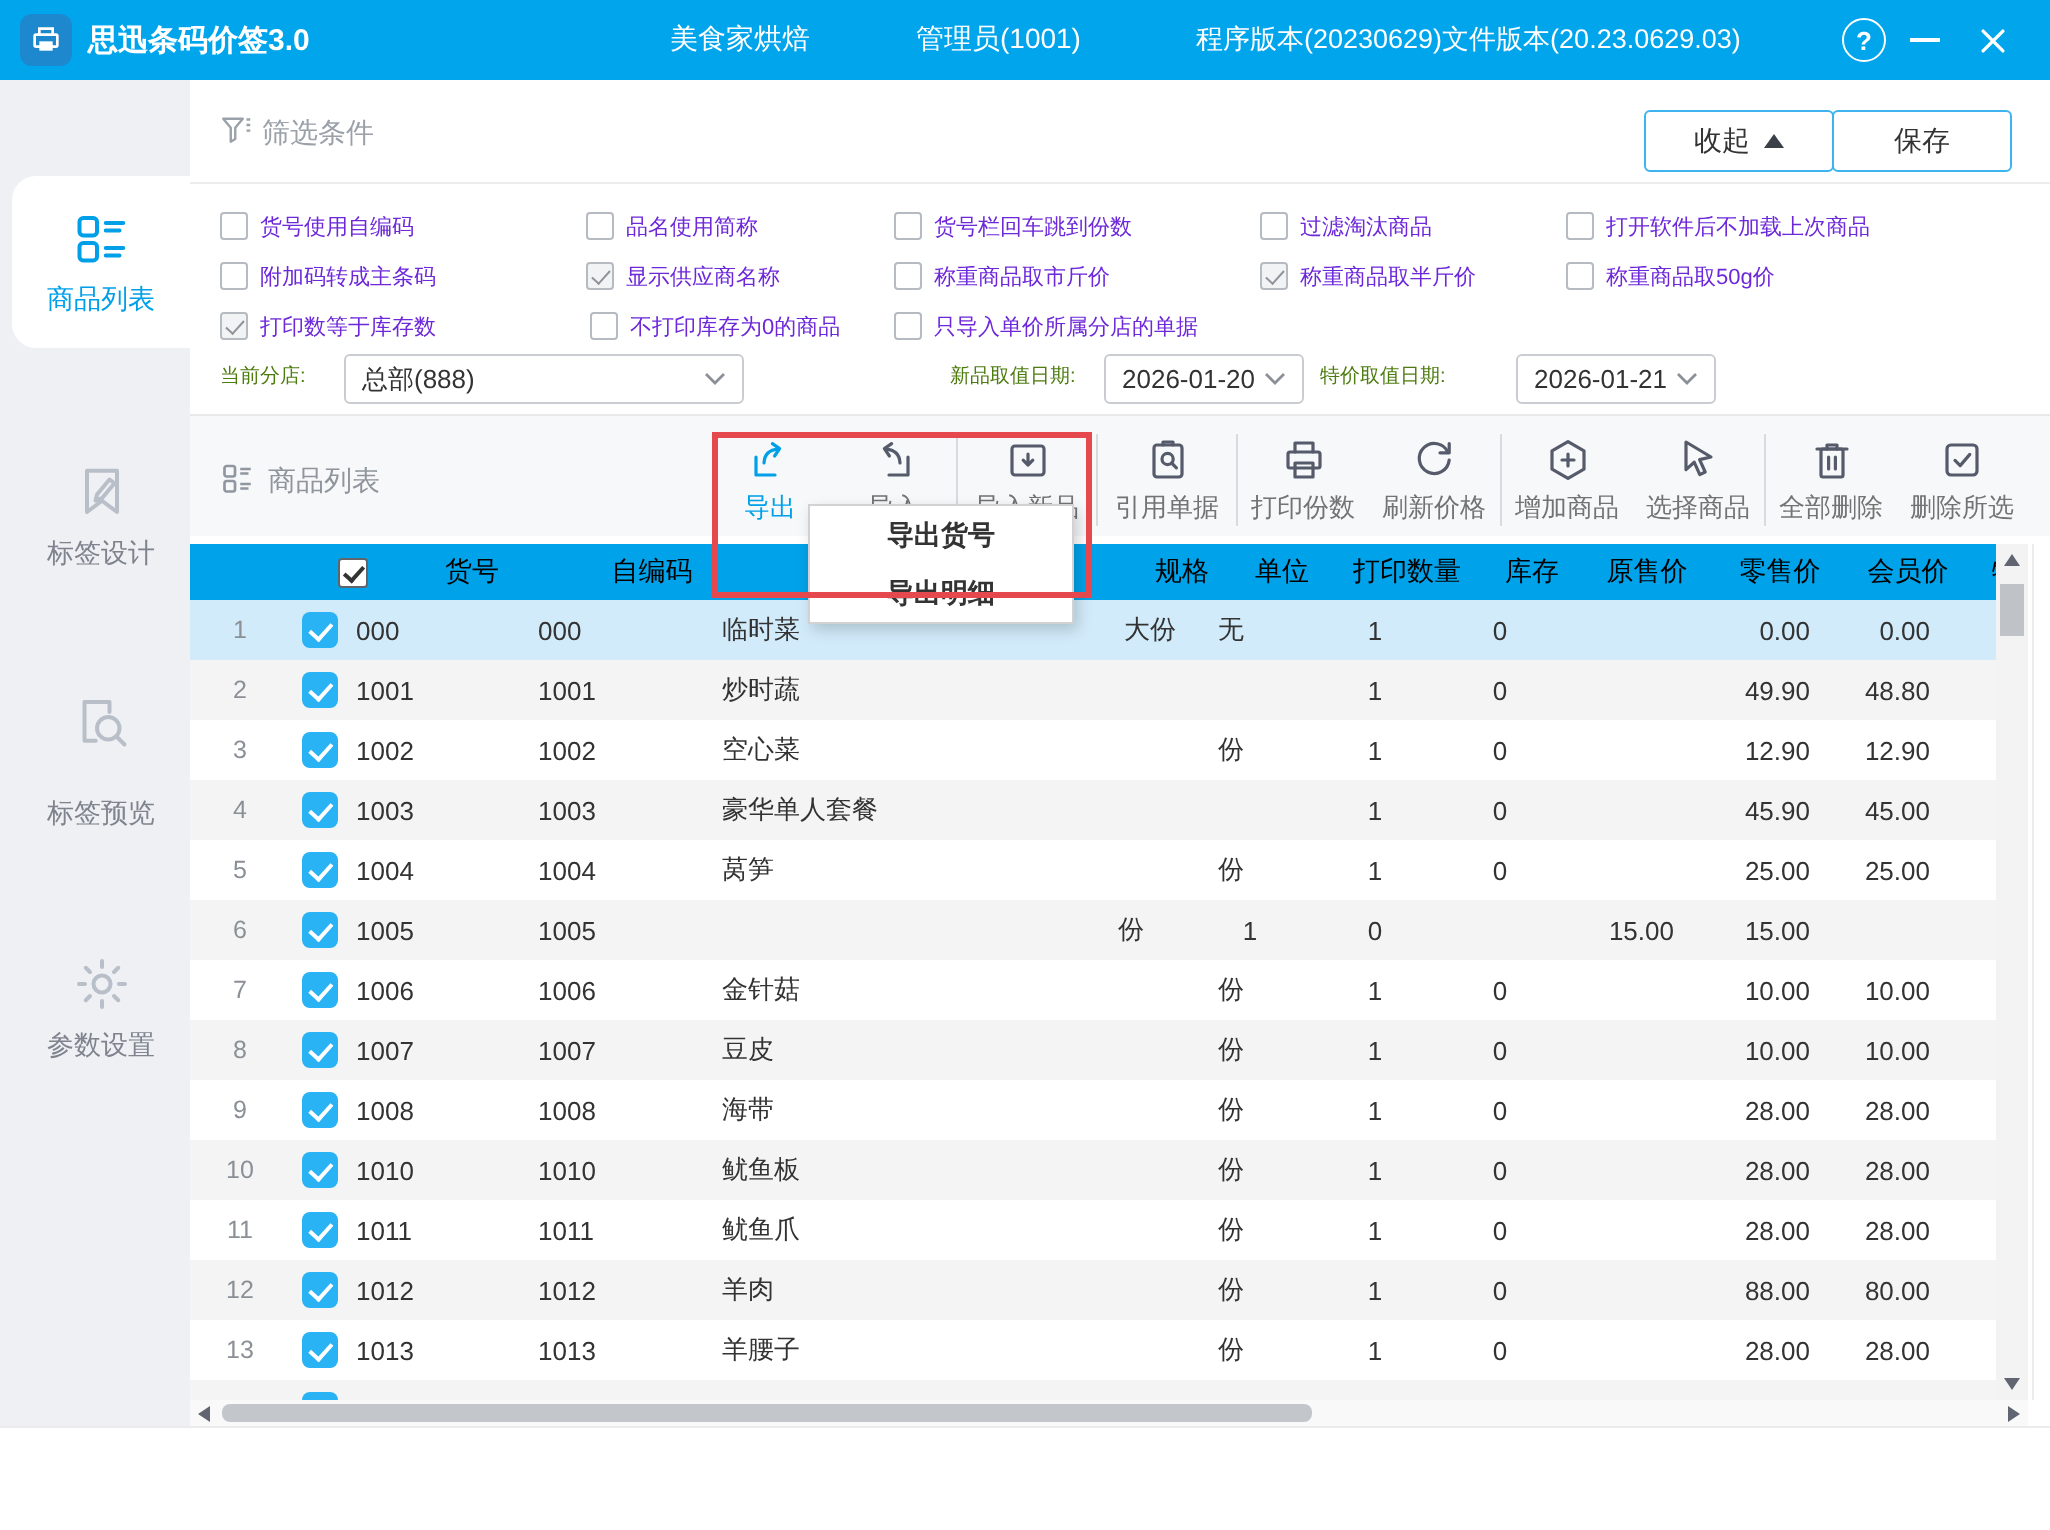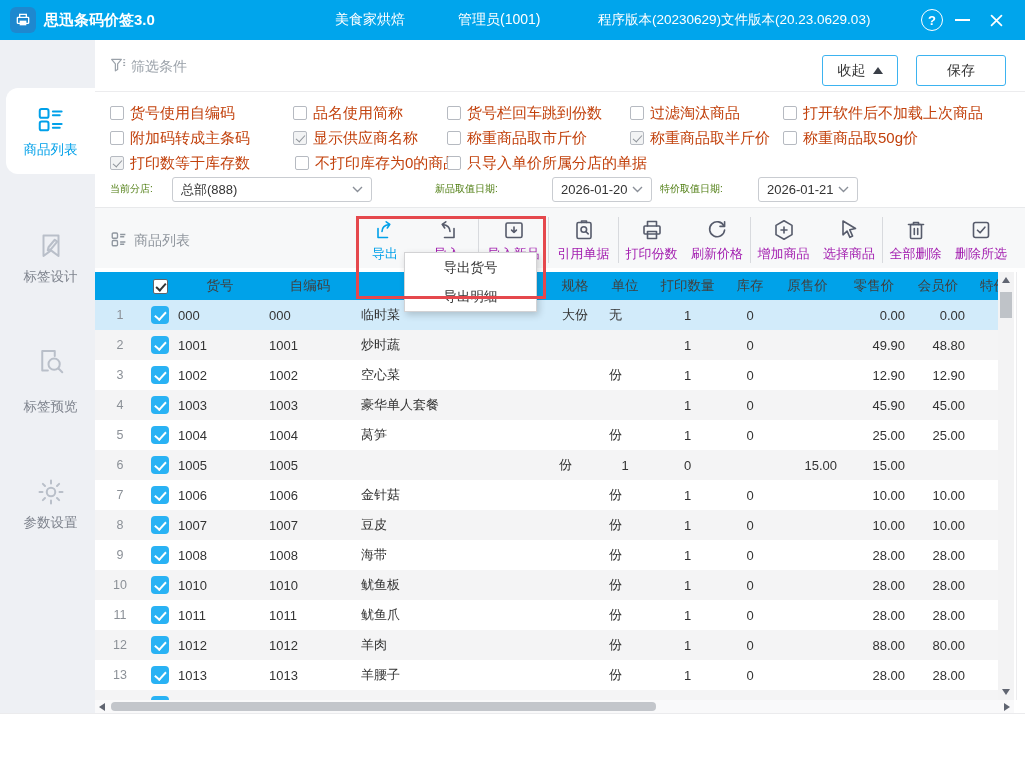--- a/index.html
+++ b/index.html
@@ -36,69 +36,69 @@
   .side-label { font-size:13.5px; color:#7e838d; white-space:nowrap; }
   .side-item.active .side-icon { color:#00a0e9; }
   .side-item.active .side-label { color:#00a0e9; }
 
   
   .filter-head { position:absolute; left:95px; top:40px; width:930px; height:52px; background:#fff; }
   .funnel { position:absolute; left:14px; top:16px; width:18px; height:18px; color:#9aa1a9; }
   .funnel svg { width:100%; height:100%; }
   .filter-title { position:absolute; left:36px; top:18px; font-size:14px; color:#9aa1a9; }
   .ghost-btn { position:absolute; top:15px; height:31px; background:#fff; border:1px solid #3db3f0; border-radius:3px; font-size:14px; color:#333; display:flex; align-items:center; justify-content:center; gap:7px; cursor:pointer; font-family:inherit; }
-  .collapse-btn { left:727px; width:76px; }
+  .collapse-btn { left:727px; width:95px; }
   .save-btn { left:821px; width:90px; }
   .tri-up { width:0; height:0; border-left:5px solid transparent; border-right:5px solid transparent; border-bottom:7px solid #3a3f48; }
   .hdiv1 { position:absolute; left:95px; top:91px; width:930px; height:1px; background:#ececee; }
 
   .cbrow { position:absolute; left:95px; width:930px; height:22px; }
   .cbrow1 { top:102px; } .cbrow2 { top:127px; } .cbrow3 { top:152px; }
   .cb-item { position:absolute; top:0; height:22px; display:flex; align-items:center; gap:6px; cursor:pointer; }
   .cbrow .cb-item:nth-of-type(1) { left:15px; }
   .cbrow1 .cb-item:nth-of-type(2), .cbrow2 .cb-item:nth-of-type(2) { left:198px; }
   .cbrow3 .cb-item:nth-of-type(2) { left:200px; }
   .cbrow1 .cb-item:nth-of-type(3), .cbrow2 .cb-item:nth-of-type(3) { left:352px; }
   .cbrow3 .cb-item:nth-of-type(3) { left:352px; }
   .cb-item:nth-of-type(4) { left:535px; }
   .cb-item:nth-of-type(5) { left:688px; }
   .cb-box { width:14px; height:14px; border:1px solid #b6bac1; border-radius:2px; background:#fff; position:relative; flex:none; }
   .checked .cb-box, .cb-box.on { background:#f2f3f4; }
   .checked .cb-box::after, .cb-box.on::after { content:""; position:absolute; left:4px; top:1px; width:4px; height:8px; border-right:1.8px solid #8f949b; border-bottom:1.8px solid #8f949b; transform:rotate(42deg); }
-  .cb-label { font-size:15px; color:#c2410c; white-space:nowrap; }
+  .cb-label { font-size:11px; color:#6d28d9; white-space:nowrap; }
 
   .selrow { position:absolute; left:95px; top:176px; width:930px; height:26px; }
   .sel-label { position:absolute; top:0; line-height:26px; font-size:10px; color:#4d7c0f; }
   .select { position:absolute; top:1px; height:25px; border:1px solid #c9ccd1; border-radius:3px; background:#fff; display:flex; align-items:center; font-size:13px; color:#333; padding-left:8px; cursor:pointer; }
   .select .chev { position:absolute; right:8px; }
   .sel-branch-label { left:15px; } .select-branch { left:77px; width:200px; }
-  .sel-new-label { left:340px; } .select-new { left:457px; width:100px; }
+  .sel-new-label { left:380px; } .select-new { left:457px; width:100px; }
   .sel-sp-label { left:565px; } .select-sp { left:663px; width:100px; }
 
   
   .toolbar-band { position:absolute; left:95px; top:207px; width:930px; height:61px; background:#f7f8f9; border-top:1px solid #e8e9eb; }
   .tb-title-icon { position:absolute; left:15px; top:22px; width:18px; height:18px; color:#9097a0; }
   .tb-title-icon svg { width:100%; height:100%; }
   .tb-title { position:absolute; left:39px; top:24px; font-size:14px; color:#8f959d; }
   .toolbtns { position:absolute; left:259px; top:9px; display:flex; align-items:stretch; }
   .tool-btn { width:66px; display:flex; flex-direction:column; align-items:center; justify-content:flex-start; gap:3px; cursor:pointer; color:#565b6b; }
   .toolbtns > div:nth-of-type(1), .toolbtns > div:nth-of-type(2) { width:62px; }
   .toolbtns > div:nth-of-type(3), .toolbtns > div:nth-of-type(4) { width:70px; }
   .toolbtns > div:nth-of-type(3), .toolbtns > div:nth-of-type(4), .toolbtns > div:nth-of-type(5),
   .toolbtns > div:nth-of-type(7), .toolbtns > div:nth-of-type(9) { border-left:1px solid #d8dade; }
   .tool-icon { width:24px; height:24px; margin-top:1px; }
   .tool-icon svg { width:100%; height:100%; }
-  .tool-label { font-size:13px; color:#a21caf; white-space:nowrap; }
+  .tool-label { font-size:13px; color:#737373; white-space:nowrap; }
   .tool-btn.active { color:#00a0e9; }
   .tool-btn.active .tool-label { color:#00a0e9; }
 
   
   .table-wrap { position:absolute; left:95px; top:272px; width:903px; height:428px; overflow:hidden; background:#fff; }
   .thead, .trow { display:grid; grid-template-columns:50px 30px 90px 90px 195px 50px 50px 75px 50px 65px 68px 60px 30px; }
-  .thead { height:28px; background:#00a2e9; color:#404040; font-size:13.5px; position:relative; z-index:1; }
+  .thead { height:28px; background:#00a2e9; color:#000000; font-size:13.5px; position:relative; z-index:1;padding-left:16px; }
   .th { display:flex; align-items:center; justify-content:center; white-space:nowrap; }
   .th.c13 { justify-content:flex-start; padding-left:12px; overflow:visible; }
   .trow { height:30px; font-size:13px; cursor:pointer; background:#fff; }
   .tbody > div:nth-of-type(even) { background:#f4f4f5; }
   .trow.selected { background:#d2ebfa !important; }
   .td { display:flex; align-items:center; white-space:nowrap; overflow:hidden; }
   .td.c1 { justify-content:center; color:#8b9097; font-size:12.5px; }
   .td.c2 { justify-content:center; }
   .td.c3 { padding-left:3px; } .td.c4 { padding-left:4px; } .td.c5 { padding-left:6px; }
   .td.c6 { justify-content:center; } .td.c7 { padding-left:9px; }
@@ -124,21 +124,21 @@
   .hs-left, .hs-right { position:absolute; top:0; width:14px; height:13px; display:flex; align-items:center; justify-content:center; cursor:pointer; }
   .hs-left { left:0; } .hs-right { right:0; }
   .tri-w { width:0; height:0; border-top:4.5px solid transparent; border-bottom:4.5px solid transparent; border-right:6px solid #606571; }
   .tri-e { width:0; height:0; border-top:4.5px solid transparent; border-bottom:4.5px solid transparent; border-left:6px solid #606571; }
   .hs-thumb { position:absolute; left:16px; top:2px; width:545px; height:9px; background:#c3c6cb; border-radius:4px; cursor:pointer; }
 
   
   .footer-div { position:absolute; left:0; top:713px; width:1025px; height:1px; background:#ebebed; }
 
   
-  .menu { position:absolute; left:404px; top:252px; width:133px; background:#fff; border:1px solid #d2d2d4; box-shadow:2px 3px 7px rgba(0,0,0,.18); z-index:30; }
+  .menu { position:absolute; left:404px; top:252px; width:133px; background:#fff; border:1px solid #d2d2d4; box-shadow:2px 3px 7px rgba(0,0,0,.18); z-index:30;font-weight:bold; }
   .menu-item { height:29px; line-height:29px; text-align:center; font-size:13.5px; color:#333; cursor:pointer; }
   .annotation-rect { position:absolute; left:356px; top:216px; width:190px; height:83px; border:3px solid #e5484d; z-index:40; pointer-events:none; }
 
   .footer-area { position:absolute; left:0; top:714px; width:1025px; height:51px; background:#fff; }
   .chev svg { display:block; }
 </style>
 </head>
 <body>
 
 <div id="app">

